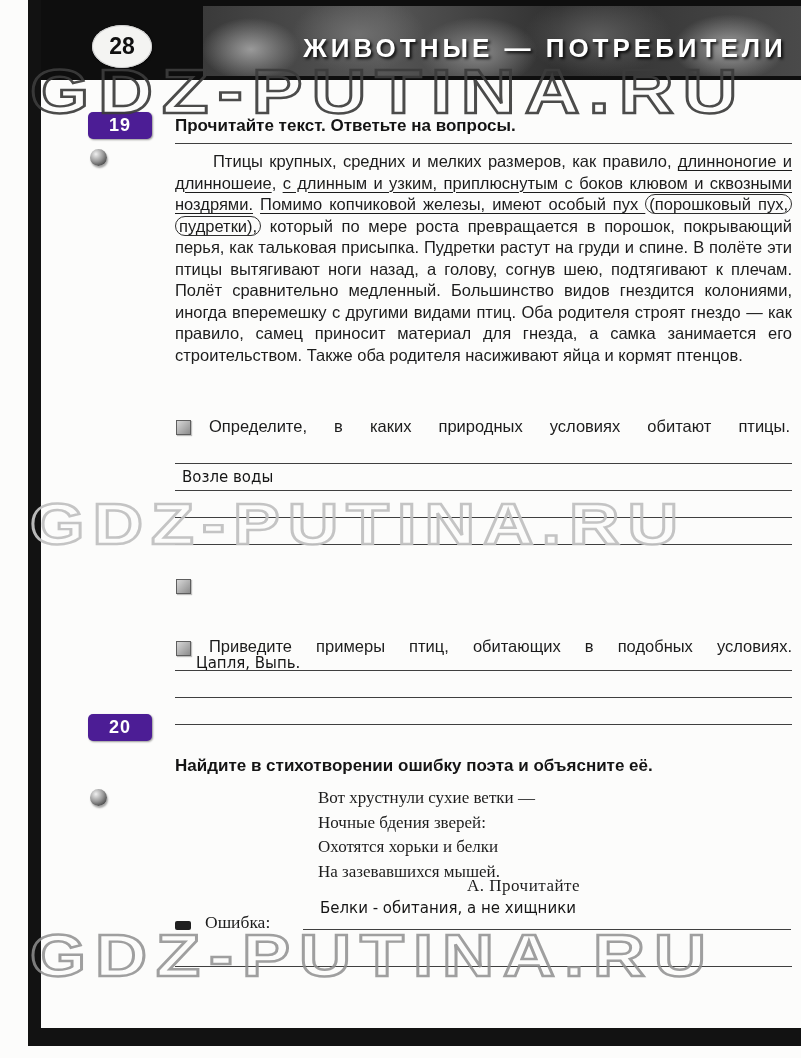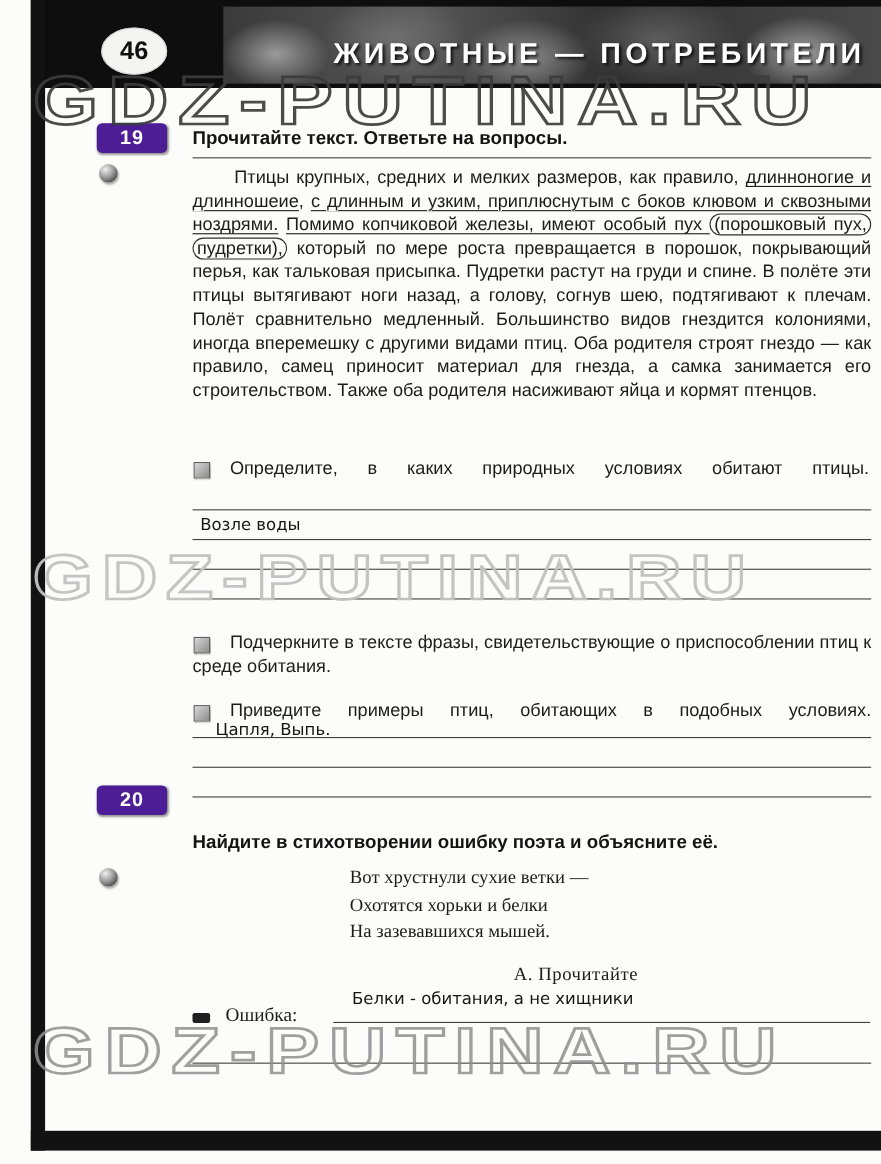--- a/index.html
+++ b/index.html
@@ -116,21 +116,21 @@
 <body>
 
 <div class="page">
 
   <div class="abs header-band"></div>
   <div class="abs photo-strip"></div>
   <div class="abs left-strip"></div>
   <div class="abs bottom-bar"></div>
 
   <div class="abs page-oval">
-    <span>46</span>
+    <span>28</span>
   </div>
   <div class="abs header-title">ЖИВОТНЫЕ — ПОТРЕБИТЕЛИ</div>
 
   <div class="abs watermark wm-top">GDZ-PUTINA.RU</div>
   <div class="abs watermark wm-mid">GDZ-PUTINA.RU</div>
   <div class="abs watermark wm-bot">GDZ-PUTINA.RU</div>
 
   <div class="abs badge badge-19">19</div>
   <div class="abs ball ball-19"></div>
   <div class="abs heading heading-19">Прочитайте текст. Ответьте на вопросы.</div>
@@ -140,35 +140,35 @@
 
   <div class="abs bullet bullet-q1"></div>
   <div class="abs bodytext q1-text">Определите, в каких природных условиях обитают птицы.</div>
   <div class="abs handwritten ans-q1">Возле воды</div>
   <div class="abs rule rule-q1-1"></div>
   <div class="abs rule rule-q1-2"></div>
   <div class="abs rule rule-q1-3"></div>
   <div class="abs rule rule-q1-4"></div>
 
   <div class="abs bullet bullet-q2"></div>
-  <div class="abs bodytext q2-text">Подчеркните в тексте фразы, свидетельствующие о приспособлении птиц к среде обитания.</div>
 
   <div class="abs bullet bullet-q3"></div>
   <div class="abs bodytext q3-text">Приведите примеры птиц, обитающих в подобных условиях.</div>
   <div class="abs handwritten ans-q3">Цапля, Выпь.</div>
   <div class="abs rule rule-q3-1"></div>
   <div class="abs rule rule-q3-2"></div>
   <div class="abs rule rule-q3-3"></div>
 
   <div class="abs badge badge-20">20</div>
   <div class="abs ball ball-20"></div>
   <div class="abs heading heading-20">Найдите в стихотворении ошибку поэта и объясните её.</div>
 
   <div class="abs poem">
     <div class="poem-line">Вот хрустнули сухие ветки —</div>
+    <div class="poem-line">Ночные бдения зверей:</div>
     <div class="poem-line">Охотятся хорьки и белки</div>
     <div class="poem-line">На зазевавшихся мышей.</div>
   </div>
   <div class="abs author">А. Прочитайте</div>
 
   <div class="abs err-bullet"></div>
   <div class="abs err-label">Ошибка:</div>
   <div class="abs handwritten ans-err">Белки - обитания, а не хищники</div>
   <div class="abs rule rule-err-1"></div>
   <div class="abs rule rule-err-2"></div>

